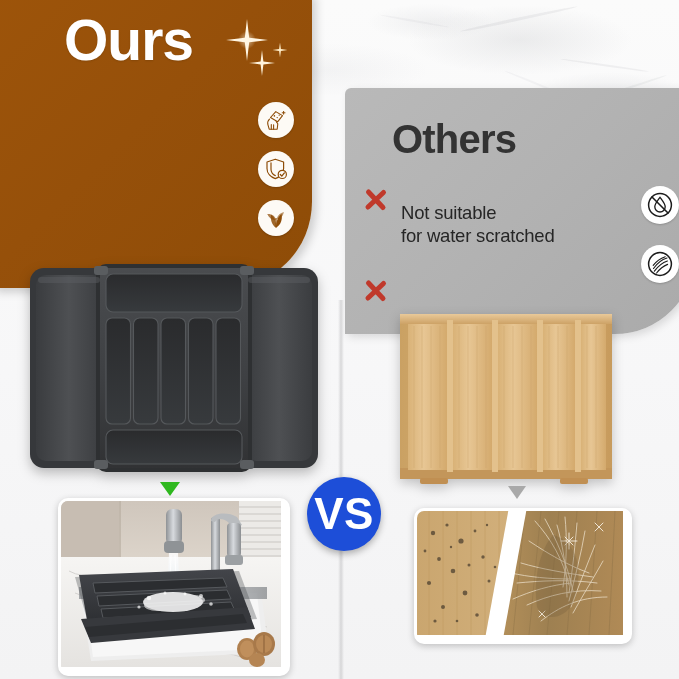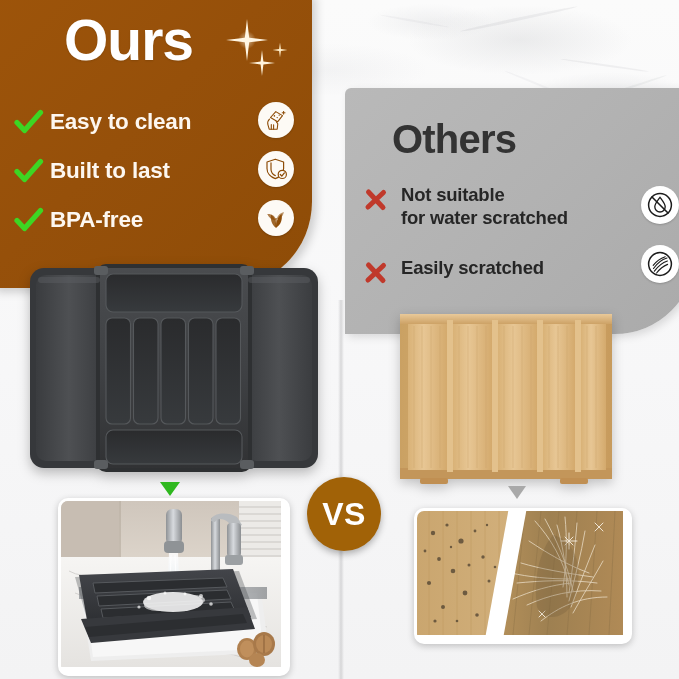--- a/index.html
+++ b/index.html
@@ -73,40 +73,40 @@
     box-shadow:3px 3px 9px rgba(0,0,0,.13);
     overflow:hidden;
   }
   .others-title{
     position:absolute;left:47px;top:31px;
     color:#333333;font-size:40px;font-weight:bold;letter-spacing:-.8px;line-height:1;
   }
   .others-list{position:absolute;left:18px;top:96px;width:250px;}
   .others-row{display:flex;align-items:flex-start;margin-bottom:28px;}
   .others-row .xmk{width:38px;flex:0 0 38px;padding-top:3px;}
-  .others-row .txt{color:#262626;font-size:18.5px;font-weight:bold;line-height:1.22;letter-spacing:-.2px;}
+  .others-row .txt{color:#262626;font-size:18.5px;font-weight:normal;line-height:1.22;letter-spacing:-.2px;margin-top:18px;}
   .icn-others{right:16px;background:#ffffff;width:38px;height:38px;}
 
   
   .tray-dark{
     position:absolute;left:28px;top:262px;width:292px;height:218px;
     filter:drop-shadow(0 5px 6px rgba(0,0,0,.25));
   }
   
   .tray-bamboo{
     position:absolute;left:398px;top:310px;width:216px;height:176px;
     filter:drop-shadow(0 4px 6px rgba(0,0,0,.22));
   }
 
   
   .vs{
     position:absolute;left:307px;top:477px;width:74px;height:74px;border-radius:50%;
-    background:#a16207;
+    background:#1d4ed8;
     display:flex;align-items:center;justify-content:center;
-    color:#ffffff;font-size:32px;font-weight:bold;letter-spacing:.5px;
+    color:#ffffff;font-size:44px;font-weight:bold;letter-spacing:.5px;
     box-shadow:0 3px 7px rgba(0,0,0,.30);
     z-index:9;
   }
   .divider{
     position:absolute;left:338px;top:300px;width:6px;height:379px;
     background:linear-gradient(90deg,rgba(0,0,0,0),rgba(190,190,192,.55),rgba(0,0,0,0));
   }
 
   
   .photo{
@@ -148,49 +148,20 @@
     </svg>
     <svg class="spark" style="left:256px;top:57px" width="28" height="28" viewBox="0 0 28 28">
       <path d="M14 1 L15.4 12.6 L27 14 L15.4 15.4 L14 27 L12.6 15.4 L1 14 L12.6 12.6 Z" fill="#fff3dc"></path>
     </svg>
     <svg class="spark" style="left:280px;top:50px" width="16" height="16" viewBox="0 0 16 16">
       <path d="M8 0.5 L8.9 7.1 L15.5 8 L8.9 8.9 L8 15.5 L7.1 8.9 L0.5 8 L7.1 7.1 Z" fill="#ffedc9"></path>
     </svg>
 
     <div class="ours-title">Ours</div>
 
-    <div class="ours-list">
-
-      <div class="ours-row">
-        <span class="tick">
-          <svg width="30" height="26" viewBox="0 0 30 26">
-            <path d="M3 13.5 L10.5 21.5 L26.5 3.5" fill="none" stroke="#3DD623" stroke-width="5.2" stroke-linecap="round" stroke-linejoin="round"></path>
-          </svg>
-        </span>
-        <span class="txt">Easy to clean</span>
-      </div>
-
-      <div class="ours-row">
-        <span class="tick">
-          <svg width="30" height="26" viewBox="0 0 30 26">
-            <path d="M3 13.5 L10.5 21.5 L26.5 3.5" fill="none" stroke="#3DD623" stroke-width="5.2" stroke-linecap="round" stroke-linejoin="round"></path>
-          </svg>
-        </span>
-        <span class="txt">Built to last</span>
-      </div>
-
-      <div class="ours-row">
-        <span class="tick">
-          <svg width="30" height="26" viewBox="0 0 30 26">
-            <path d="M3 13.5 L10.5 21.5 L26.5 3.5" fill="none" stroke="#3DD623" stroke-width="5.2" stroke-linecap="round" stroke-linejoin="round"></path>
-          </svg>
-        </span>
-        <span class="txt">BPA-free</span>
-      </div>
-    </div>
 
     <div class="icn icn-ours" style="top:110px">
       <svg width="26" height="26" viewBox="0 0 26 26">
         <g fill="none" stroke="#8e4c07" stroke-width="1.1" stroke-linejoin="round" stroke-linecap="round">
           <path d="M7.5 10.5 L12.8 4.6 L19.5 8.6 L14.6 14.8 Z"></path>
           <path d="M6.5 12.2 C5 13.6 4.4 15.6 4.9 17.6 L6.2 22.2 L14.2 22.2 L14.8 16.8 L13.2 14.6"></path>
           <path d="M8.3 22.2 L8.3 17.6 M10.6 22.2 L10.6 17.8"></path>
           <circle cx="11.4" cy="8.9" r=".8" fill="#8e4c07" stroke="none"></circle>
           <circle cx="14.2" cy="10.6" r=".7" fill="#8e4c07" stroke="none"></circle>
           <circle cx="16.2" cy="8.2" r=".6" fill="#8e4c07" stroke="none"></circle>
@@ -239,21 +210,20 @@
           <span>for water scratched</span>
         </span>
       </div>
 
       <div class="others-row" style="margin-top:24px">
         <span class="xmk">
           <svg width="26" height="26" viewBox="0 0 26 26">
             <path d="M5.5 5 L20 20.5 M20.5 5.5 L5 20" fill="none" stroke="#C0392B" stroke-width="5" stroke-linecap="round"></path>
           </svg>
         </span>
-        <span class="txt">Easily scratched</span>
       </div>
     </div>
 
     <div class="icn icn-others" style="top:98px">
       <svg width="30" height="30" viewBox="0 0 30 30">
         <g fill="none" stroke="#1c1c1c" stroke-width="1.5">
           <circle cx="15" cy="15" r="11.4"></circle>
           <path d="M15 7.3 C17.8 11 20.2 13.7 20.2 16.8 C20.2 19.7 17.9 22 15 22 C12.1 22 9.8 19.7 9.8 16.8 C9.8 13.7 12.2 11 15 7.3 Z" stroke-width="1.35"></path>
           <path d="M6.5 6.5 L23.5 23.5" stroke-width="1.6"></path>
         </g>

